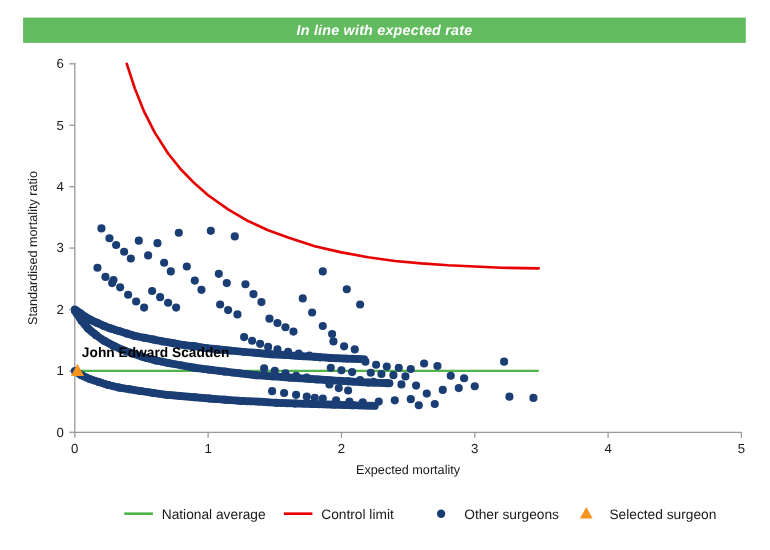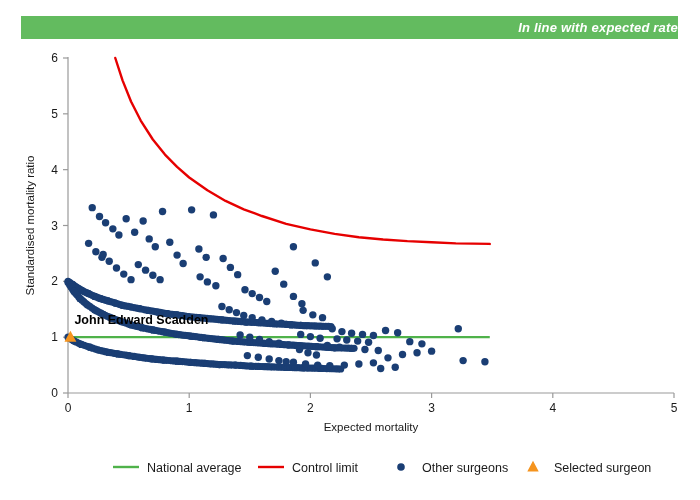--- a/index.html
+++ b/index.html
@@ -21,21 +21,21 @@
   
   .banner {
     position: absolute;
     left: 21px;
     top: 16px;
     width: 657px;
     height: 23px;
     background: #63bb5f;
     display: flex;
     align-items: center;
-    justify-content: flex-end;
+    justify-content: center;
   }
   .banner-text {
     color: #ffffff;
     font-size: 13px;
     font-weight: bold;
     font-style: italic;
     letter-spacing: 0.2px;
     white-space: nowrap;
   }
   

